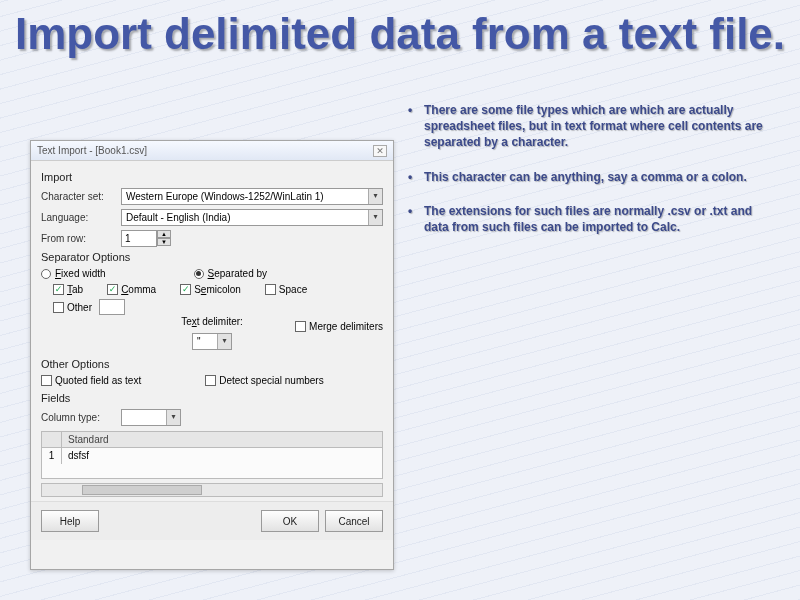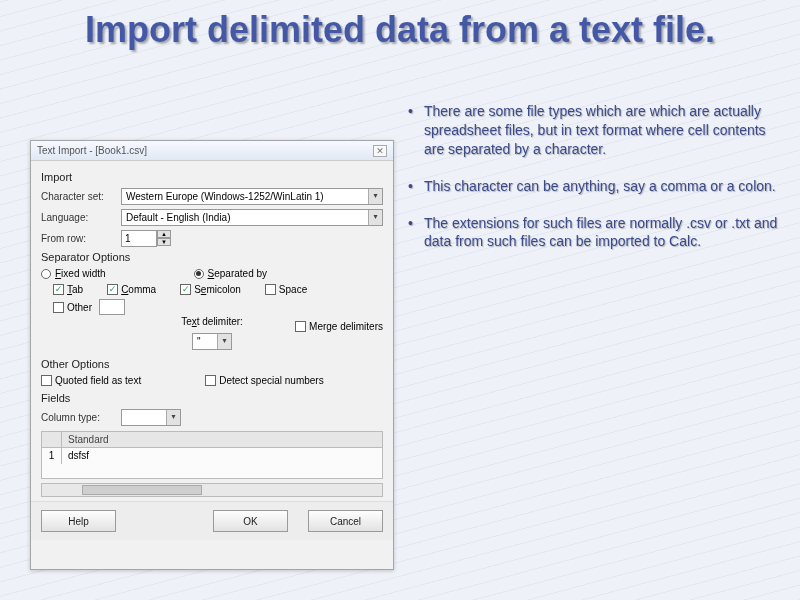--- a/index.html
+++ b/index.html
@@ -4,27 +4,27 @@
 <style>
 * { box-sizing: border-box; margin: 0; padding: 0; }
 body {
   width: 800px; height: 600px;
   font-family: Tahoma, Arial, sans-serif;
   background: #e8ecf4;
   background-image: repeating-linear-gradient(-15deg, #e2e7f2 0px, #e2e7f2 1px, #eef1f8 1px, #eef1f8 14px);
   position: relative; overflow: hidden;
 }
 .slide-title {
-  text-align: center; font-size: 36px; font-weight: bold;
+  text-align: center; font-size: 44px; font-weight: bold;
   color: #4458a6; text-shadow: 2px 2px 2px rgba(0,0,0,0.3);
   padding-top: 10px; line-height: 1.1;
 }
 .bullets {
   position: absolute; left: 408px; top: 102px; width: 370px;
-  font-size: 14px; color: #3c4a8a; font-weight: 400;
+  font-size: 12px; color: #3c4a8a; font-weight: 700;
   text-shadow: 1px 1px 1px rgba(0,0,0,.25);
 }
 .bullets li { list-style: none; margin-bottom: 18px; padding-left: 16px; position: relative; line-height: 1.35; }
 .bullets li::before { content: "•"; position: absolute; left: 0; }
 .dialog {
   position: absolute; left: 30px; top: 140px; width: 364px; height: 430px;
   background: #f1f1f1; border: 1px solid #a6a6a6; font-size: 10px;
   box-shadow: 0 1px 4px rgba(0,0,0,.2);
 }
 .titlebar {
@@ -58,22 +58,22 @@
 .fields-box { border:1px solid #bbb; background:#fbfbfb; height:48px; margin-top:5px; }
 .fields-header { background:#e6e6e6; border-bottom:1px solid #bbb; height:16px; display:flex; }
 .fh-corner { width:20px; border-right:1px solid #bbb; }
 .fh-cell { padding:0 6px; line-height:16px; font-size:10px; color:#444;}
 .fields-datarow { display:flex; height:16px; }
 .fd-num { width:20px; border-right:1px solid #bbb; text-align:center; line-height:16px;}
 .fd-cell { padding:0 6px; line-height:16px; }
 .scrollbar { height:14px; background:#e8e8e8; border:1px solid #bbb; position:relative; margin-top:4px;}
 .scrollbar .thumb { position:absolute; left:40px; top:1px; width:120px; height:10px; background:#cfcfcf; border:1px solid #aaa;}
 .btnbar { display:flex; justify-content:space-between; padding:8px 10px; border-top:1px solid #ddd; background:#ededed;}
-.btnbar .right{ display:flex; gap:20px;}
-button.dlg { width:75px; height:22px; border:1px solid #9a9a9a; background:linear-gradient(#fefefe,#e2e2e2); font-size:10px; color:#222; cursor:pointer;}
+.btnbar .right{ display:flex; gap:6px;}
+button.dlg { width:58px; height:22px; border:1px solid #9a9a9a; background:linear-gradient(#fefefe,#e2e2e2); font-size:10px; color:#222; cursor:pointer;}
 </style>
 </head>
 <body>
 
 <h1 class="slide-title">Import delimited data from a text file.</h1>
 
 <ul class="bullets">
   <li>There are some file types which are which are actually spreadsheet files, but in text format where cell contents are separated by a character.</li>
   <li>This character can be anything, say a comma or a colon.</li>
   <li>The extensions for such files are normally .csv or .txt and data from such files can be imported to Calc.</li>

